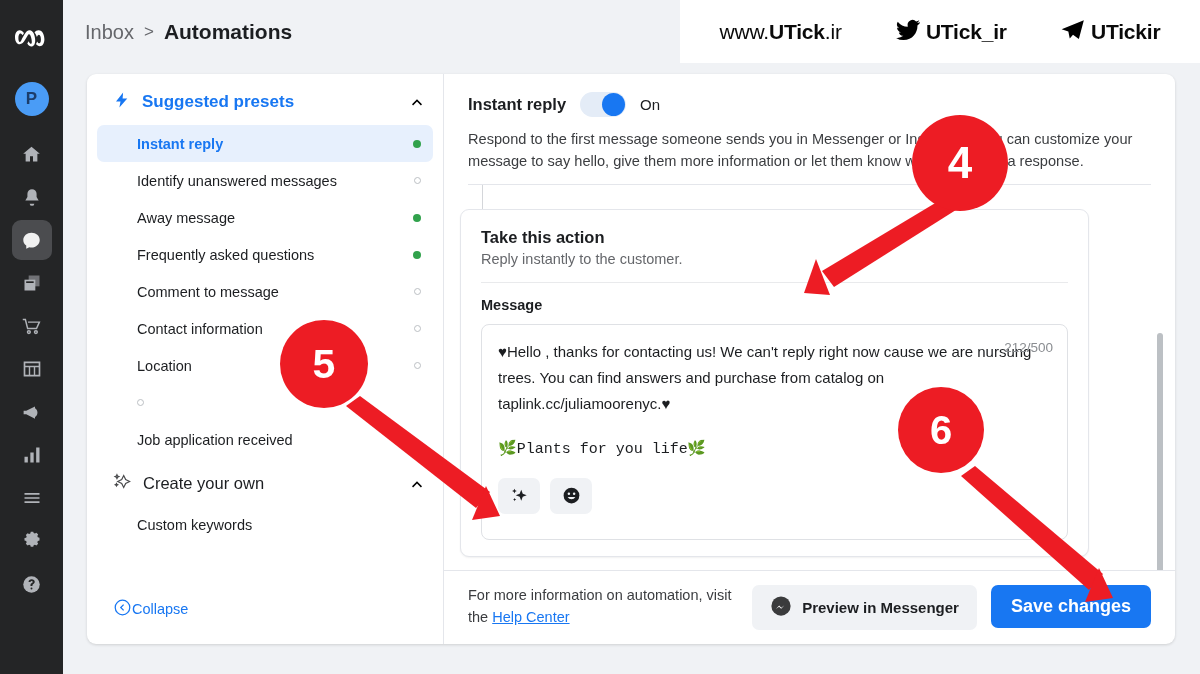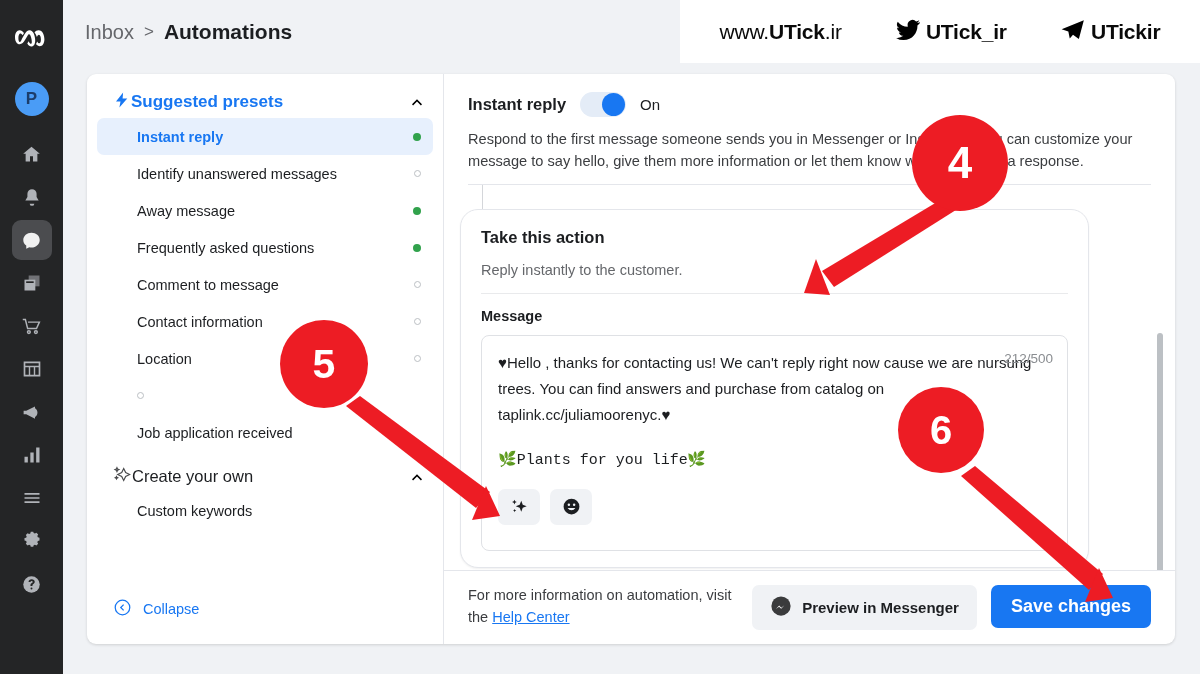--- a/index.html
+++ b/index.html
@@ -61,22 +61,22 @@
   .card {
     position: absolute; left: 87px; top: 74px; width: 1088px; height: 570px;
     background: #ffffff; border-radius: 9px;
     box-shadow: 0 1px 3px rgba(0,0,0,.14);
     display: flex; overflow: hidden;
   }
 
   
   .presets { width: 357px; border-right: 1px solid #e4e6eb; position: relative; }
   .section-head {
-    display: flex; align-items: center; 
-    padding: 16px 18px 4px 26px;
+    display: flex; align-items: center; gap: 11px;
+    padding: 16px 18px 11px 26px;
   }
   .section-title { font-size: 17px; font-weight: bold; flex: 1; }
   .section-title.blue { color: #1877f2; }
   .section-title.dark { color: #1c1e21; }
   .chev { width: 16px; height: 16px; }
 
   .preset-list { padding: 0 10px; }
   .preset-item {
     display: flex; align-items: center;
     height: 37px; padding: 0 12px 0 40px; border-radius: 7px;
@@ -84,46 +84,46 @@
   }
   .preset-item.selected { background: #e7f0fd; color: #1877f2; font-weight: bold; }
   .preset-item .label { flex: 1; }
   .dot { width: 8px; height: 8px; border-radius: 50%; }
   .dot.on { background: #31a24c; }
   .dot.off { border: 1.4px solid #bcc0c4; width: 7px; height: 7px; }
   .dot.none { visibility: hidden; }
 
   .collapse-row {
     position: absolute; left: 26px; bottom: 24px;
-    display: flex; align-items: center; gap: 11px; color: #1877f2; font-size: 14.5px; text-align: center;
+    display: flex; align-items: center; color: #1877f2; font-size: 14.5px; text-align: center;
   }
 
   
   .detail { flex: 1; position: relative; display: flex; flex-direction: column; }
   .detail-head { padding: 18px 24px 0 24px; }
   .ir-row { display: flex; align-items: center; gap: 14px; }
   .ir-title { font-size: 16.5px; font-weight: bold; color: #1c1e21; }
   .toggle { width: 46px; height: 25px; border-radius: 13px; background: #e4ecf7; position: relative; }
   .toggle .knob { position: absolute; right: 1px; top: 1px; width: 23px; height: 23px; border-radius: 50%; background: #1877f2; }
   .ir-state { font-size: 15px; color: #1c1e21; }
   .ir-desc { margin-top: 11px; font-size: 14.6px; line-height: 1.52; color: #3b3d40; max-width: 700px; }
 
   .divider { margin-top: 12px; height: 1px; background: #e4e6eb; }
 
   .detail-body { flex: 1; position: relative; overflow: hidden; }
   .connector { position: absolute; left: 38px; top: 0; width: 1px; height: 26px; background: #d4d6da; }
 
   .action-card {
     position: absolute; left: 16px; top: 24px; right: 86px;
-    background: #fff; border: 1px solid #e4e6eb; border-radius: 18px;
+    background: #fff; border: 1px solid #e4e6eb; border-radius: 9px;
     box-shadow: 0 1px 2px rgba(0,0,0,.06);
     padding: 18px 20px 16px 20px;
   }
   .ac-title { font-size: 16.5px; font-weight: bold; color: #1c1e21; }
-  .ac-sub { margin-top: 15px; font-size: 14.5px; color: #65676b; }
+  .ac-sub { margin-top: 4px; font-size: 14.5px; color: #65676b; }
   .ac-divider { margin: 15px 0 14px 0; height: 1px; background: #e9eaec; }
   .ac-label { font-size: 14.5px; font-weight: bold; color: #1c1e21; }
 
   .msgbox {
     margin-top: 11px; border: 1px solid #dfe1e5; border-radius: 8px;
     padding: 14px 16px 12px 16px; position: relative; min-height: 216px;
   }
   .msg-text { font-size: 15px; line-height: 1.72; color: #1c1e21; }
   .chip {
     display: inline-flex; align-items: center; gap: 7px;

